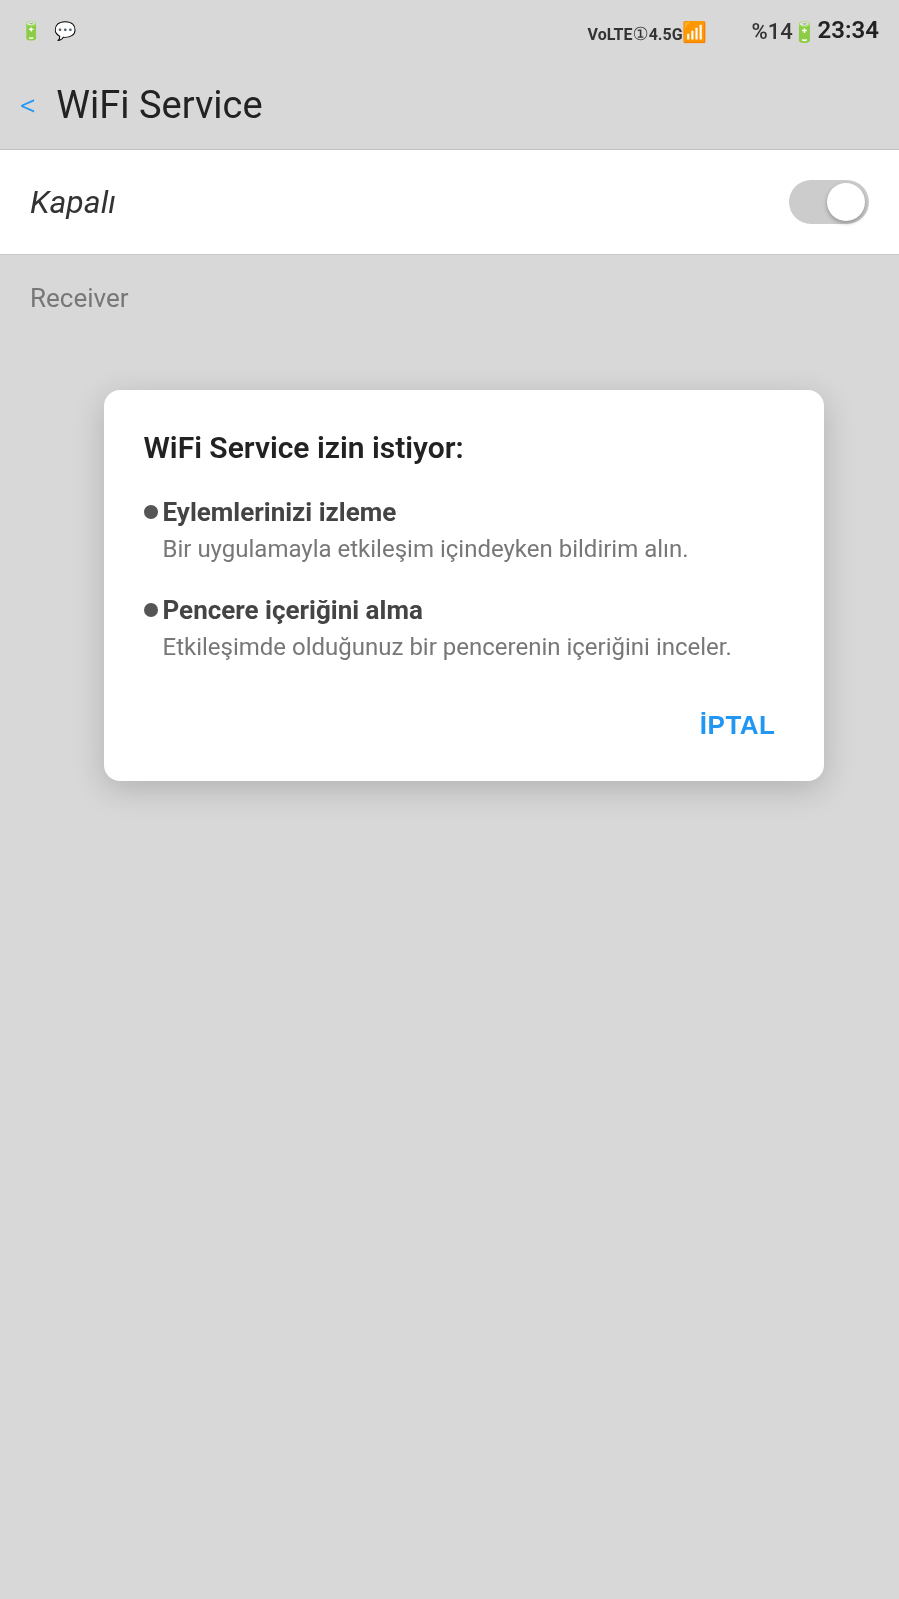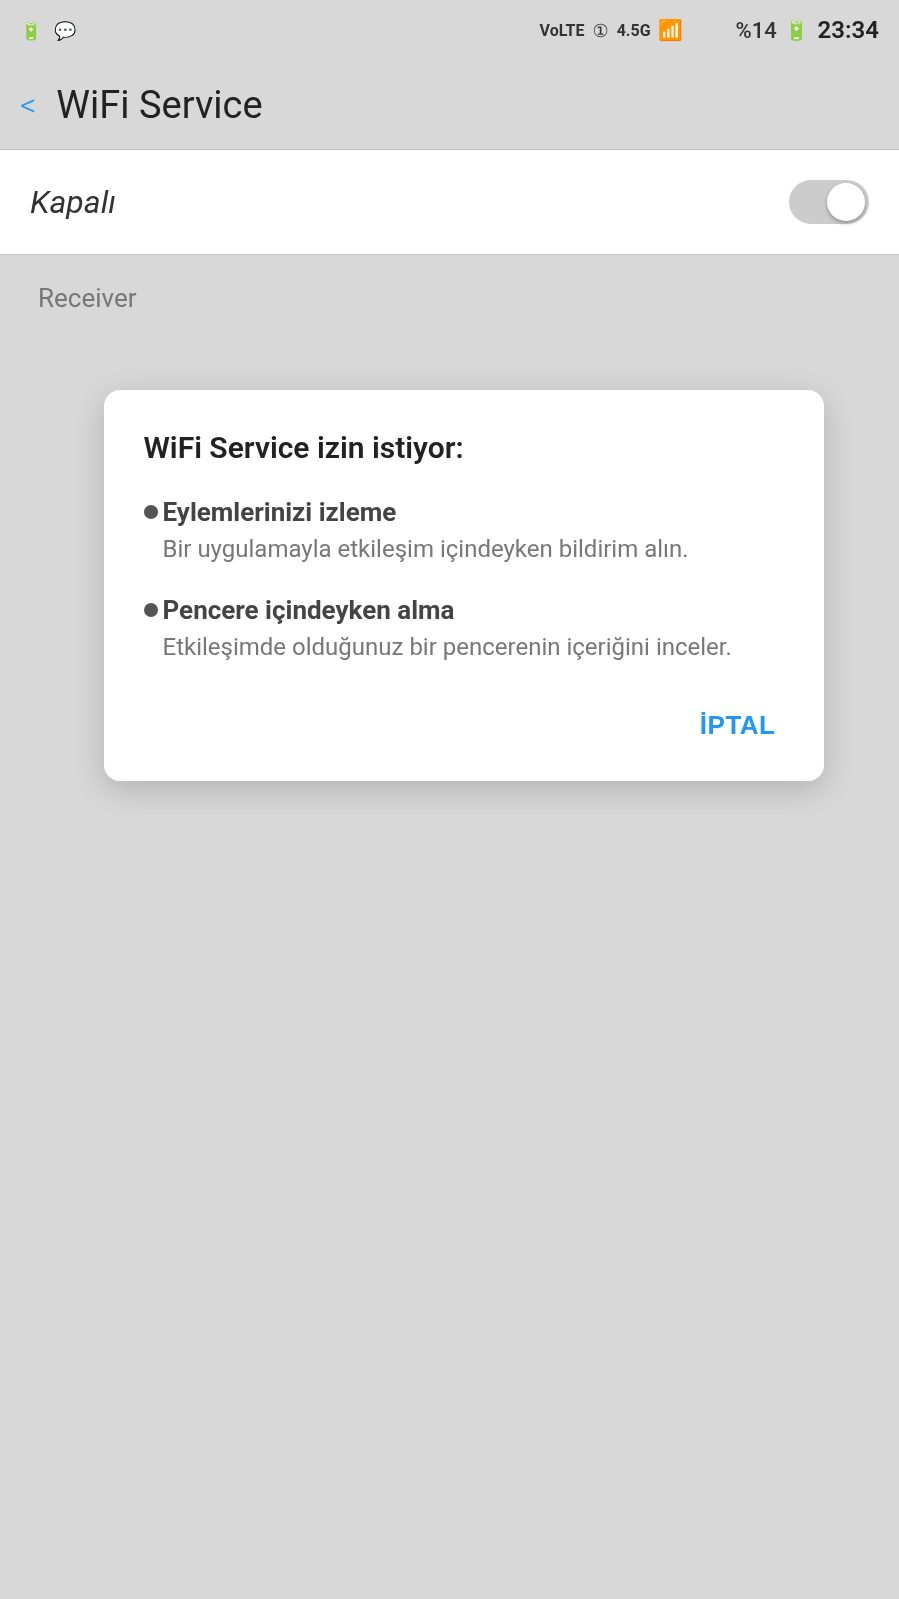--- a/index.html
+++ b/index.html
@@ -26,22 +26,21 @@
     }
 
     .status-bar-left {
       display: flex;
       align-items: center;
       gap: 12px;
     }
 
     .status-bar-right {
       display: flex;
-      align-items: center;
-      gap: 8px;
+      align-items: flex-end;
       font-size: 22px;
       color: #333;
       font-weight: 500;
     }
 
     .status-icon {
       font-size: 18px;
       color: #333;
     }
 
@@ -112,21 +111,21 @@
       height: 38px;
       background-color: #fff;
       border-radius: 50%;
       top: 3px;
       right: 4px;
       box-shadow: 0 2px 4px rgba(0,0,0,0.3);
     }
 
     
     .section-header {
-      padding: 28px 38px 16px;
+      padding: 28px 30px 16px;
       background-color: #d8d8d8;
     }
 
     .section-title {
       font-size: 26px;
       color: #777;
       font-weight: 400;
     }
 
     
@@ -258,21 +257,21 @@
       <li class="dialog-list-item">
         <div class="bullet"></div>
         <div class="dialog-list-item-content">
           <div class="dialog-list-item-title">Eylemlerinizi izleme</div>
           <div class="dialog-list-item-desc">Bir uygulamayla etkileşim içindeyken bildirim alın.</div>
         </div>
       </li>
       <li class="dialog-list-item">
         <div class="bullet"></div>
         <div class="dialog-list-item-content">
-          <div class="dialog-list-item-title">Pencere içindeyken alma</div>
+          <div class="dialog-list-item-title">Pencere içeriğini alma</div>
           <div class="dialog-list-item-desc">Etkileşimde olduğunuz bir pencerenin içeriğini inceler.</div>
         </div>
       </li>
     </ul>
 
     <div class="dialog-actions">
       <button class="dialog-btn">İPTAL</button>
     </div>
   </div>
 </div>

